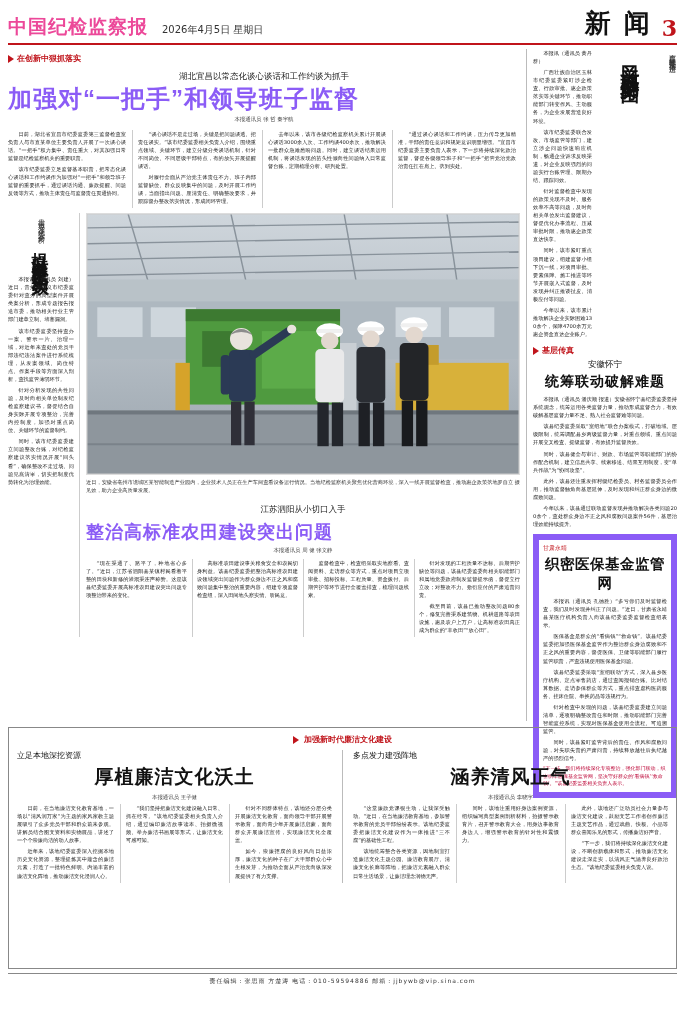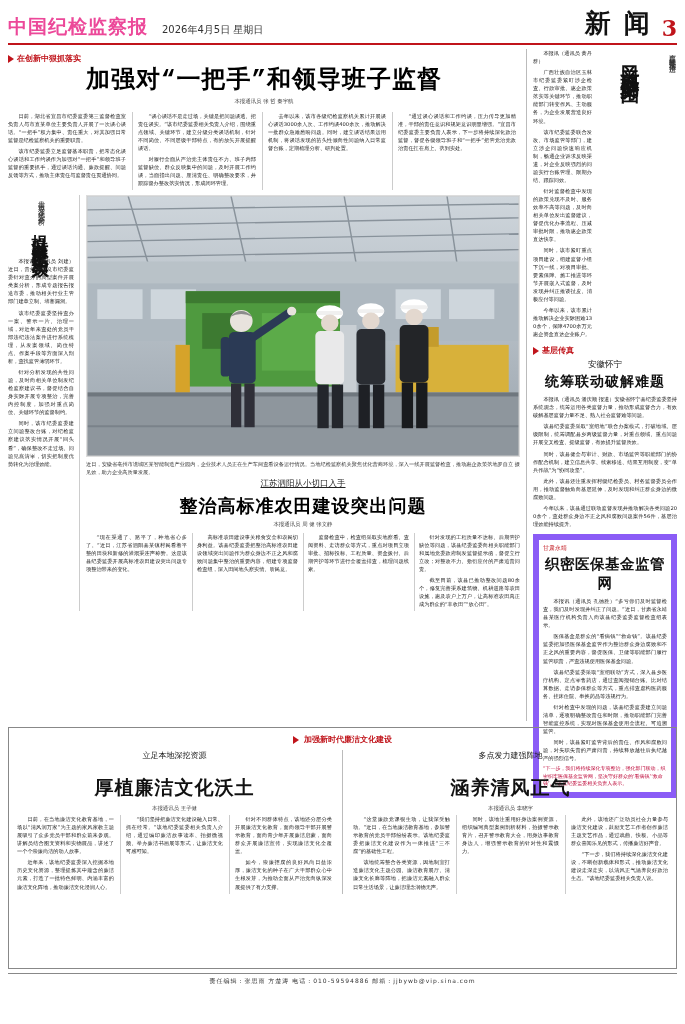--- a/index.html
+++ b/index.html
@@ -14,21 +14,21 @@
   .mast-section{font-family:"DejaVu Serif","Liberation Serif",serif;font-weight:bold;font-size:26px;letter-spacing:2px;margin-bottom:-1px;}
   .mast-page{font-family:"DejaVu Serif","Liberation Serif",serif;font-size:22px;color:#c0141b;margin-left:10px;margin-bottom:-1px;font-weight:bold;}
 
   
   .col-rule{border-left:1px solid #bbb;}
   .tiny{font-size:5.2px;line-height:1.55;text-align:justify;color:#222;word-break:break-all;}
   .tiny p{margin:0 0 3px 0;text-indent:2em;}
   .kicker{display:flex;align-items:center;gap:3px;font-size:8px;color:#c0141b;font-weight:bold;margin:4px 0 3px 0;}
   .kicker .tri{width:0;height:0;border-left:6px solid #c0141b;border-top:4px solid transparent;border-bottom:4px solid transparent;}
   .shoulder{text-align:center;font-size:8.5px;color:#222;margin:4px 0 2px;}
-  .headline{text-align:center;font-family:Liberation Mono, monospace;font-weight:bold;color:#000000;}
+  .headline{text-align:left;font-family:Liberation Sans, sans-serif;font-weight:bold;color:#8b5cf6;}
   .byline{text-align:center;font-size:5.4px;color:#444;margin:3px 0 5px;}
 
   
   .body-wrap{display:flex;margin-top:4px;height:672px;}
   .left-zone{width:512px;display:flex;flex-direction:column;}
   .right-zone{width:157px;margin-left:6px;padding-left:6px;}
 
   .lead-head{font-size:24px;letter-spacing:1px;line-height:1.15;}
   .lead-cols{display:flex;gap:6px;margin-top:2px;}
   .lead-cols .c{width:118px;}
@@ -62,21 +62,21 @@
   .redbox .rb-head{font-family:"DejaVu Serif","Liberation Serif",serif;font-weight:bold;font-size:14.5px;letter-spacing:0.5px;text-align:center;margin-bottom:4px;}
   .rb-note{font-size:5px;color:#b03;margin-top:3px;line-height:1.5;word-break:break-all;}
 
   
   .bottom-box{border:1px solid #888;margin-top:6px;padding:6px 8px 0;height:242px;box-sizing:border-box;position:relative;}
   .bb-banner{display:flex;align-items:center;justify-content:center;gap:5px;font-size:8px;color:#c0141b;font-weight:bold;margin-bottom:5px;}
   .bb-banner .dot{width:0;height:0;border-left:6px solid #c0141b;border-top:4px solid transparent;border-bottom:4px solid transparent;}
   .bb-cols{display:flex;gap:10px;}
   .bb-half{flex:1;}
   .bb-half+.bb-half{border-left:1px solid #bbb;padding-left:10px;}
-  .bb-shoulder{text-align:center;font-size:8px;margin-bottom:14px;}
+  .bb-shoulder{font-size:8px;margin-bottom:3px;}
   .bb-head{text-align:center;font-family:"DejaVu Serif","Liberation Serif",serif;font-weight:bold;font-size:19px;letter-spacing:1px;margin-bottom:4px;}
   .bb-inner{display:flex;gap:6px;}
   .bb-inner .c{flex:1;}
   .bb-inner .c+.c{border-left:1px solid #ccc;padding-left:5px;}
 
   .footer{border-top:1px solid #888;margin-top:4px;padding-top:3px;text-align:center;font-size:6px;color:#333;letter-spacing:1px;}
 </style>
 </head>
 <body>
 
@@ -92,20 +92,21 @@
 
   <div class="body-wrap">
 
     <div class="left-zone">
 
       <div class="kicker">
         <span class="tri"></span>
         <span>在创新中狠抓落实</span>
       </div>
 
+      <div class="shoulder">湖北宜昌以常态化谈心谈话和工作约谈为抓手</div>
       <div class="headline lead-head">加强对“一把手”和领导班子监督</div>
       <div class="byline">本报通讯员 张 哲 秦宇航</div>
 
       <div class="lead-cols">
         <div class="c tiny">
           <p>日前，湖北省宜昌市纪委监委第三监督检查室负责人与市直某单位主要负责人开展了一次谈心谈话。“一把手”权力集中、责任重大，对其加强日常监督是纪检监察机关的重要职责。</p>
           <p>该市纪委监委立足监督基本职责，把常态化谈心谈话和工作约谈作为加强对“一把手”和领导班子监督的重要抓手，通过谈话沟通、廉政提醒、问题反馈等方式，推动主体责任与监督责任贯通协同。</p>
         </div>
         <div class="c tiny">
           <p>“谈心谈话不是走过场，关键是把问题谈透、把责任谈实。”该市纪委监委相关负责人介绍，围绕重点领域、关键环节，建立分级分类谈话机制，针对不同岗位、不同层级干部特点，有的放矢开展提醒谈话。</p>
@@ -216,21 +217,21 @@
                 <rect x="320" y="188" width="11" height="46" fill="#191b1e"></rect>
               </g>
               <rect x="0" y="0" width="420" height="262" fill="none" stroke="#cccccc"></rect>
             </svg>
             <div class="caption">
               <span class="credit">罗自立 摄</span>
               <span>近日，安徽省亳州市谯城区某智能制造产业园内，企业技术人员正在生产车间查看设备运行情况。当地纪检监察机关聚焦优化营商环境，深入一线开展监督检查，推动惠企政策落地见效，助力企业高质量发展。</span>
             </div>
           </div>
 
-          <div class="shoulder" style="margin-top:1px;text-decoration:underline;">江苏泗阳从小切口入手</div>
+          <div class="shoulder" style="margin-top:9px;">江苏泗阳从小切口入手</div>
           <div class="headline sub-head">整治高标准农田建设突出问题</div>
           <div class="byline">本报通讯员 周 健 张文静</div>
 
           <div class="four-cols">
             <div class="c tiny">
               <p>“现在渠通了、路平了，种地省心多了。”近日，江苏省泗阳县某镇村民看着平整的田块和新修的灌溉渠连声称赞。这是该县纪委监委开展高标准农田建设突出问题专项整治带来的变化。</p>
             </div>
             <div class="c tiny">
               <p>高标准农田建设事关粮食安全和农民切身利益。该县纪委监委把整治高标准农田建设领域突出问题作为群众身边不正之风和腐败问题集中整治的重要内容，组建专项监督检查组，深入田间地头察实情、听民意。</p>
             </div>

